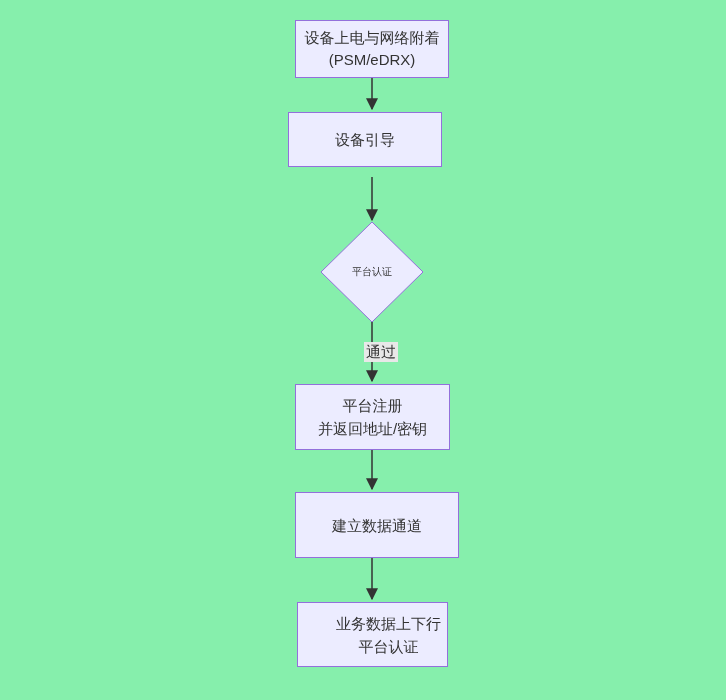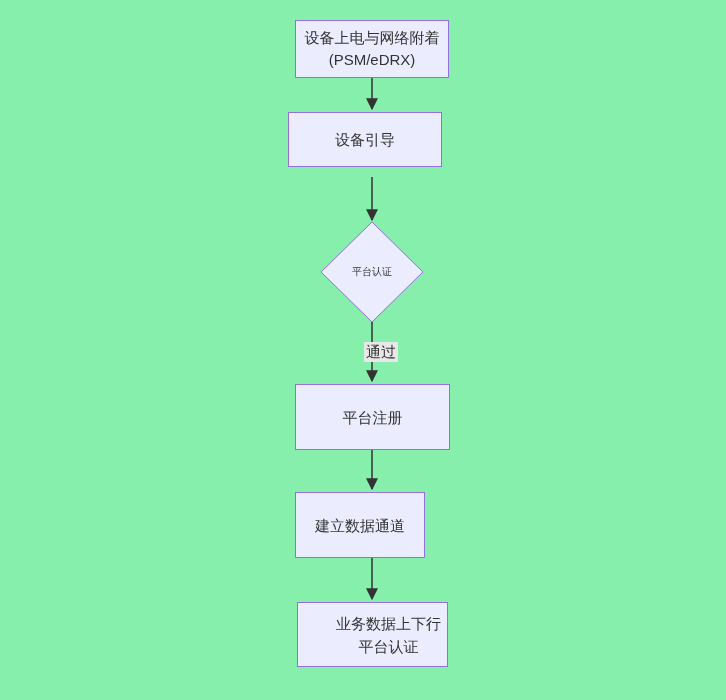--- a/index.html
+++ b/index.html
@@ -94,23 +94,24 @@
   <div class="node" style="left:288px; top:112px; width:154px; height:55px;justify-content:center;">
     <span class="node-line">设备引导</span>
   </div>
 
   <div class="diamond-label">平台认证</div>
 
   <div class="edge-label">通过</div>
 
   <div class="node" style="left:295px; top:384px; width:155px; height:66px;justify-content:center;">
     <span class="node-line">平台注册</span>
+    <span class="node-line">并返回地址/密钥</span>
   </div>
 
-  <div class="node" style="left:295px; top:492px; width:130px; height:66px;">
+  <div class="node" style="left:295px; top:492px; width:164px; height:66px;">
     <span class="node-line">建立数据通道</span>
   </div>
 
   <div class="node" style="left:297px; top:602px; width:151px; height:65px;padding-left:32px;">
     <span class="node-line">业务数据上下行</span>
     <span class="node-line">平台认证</span>
   </div>
 
 </div>
 

